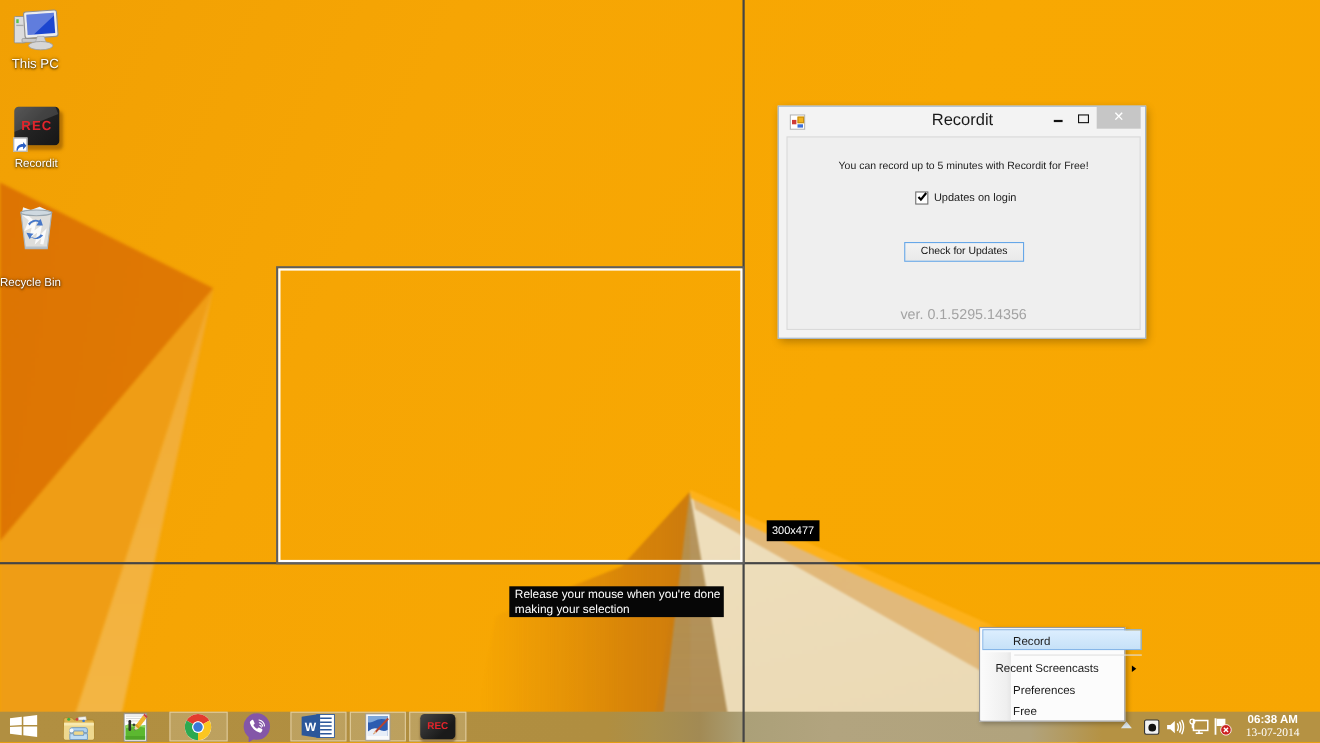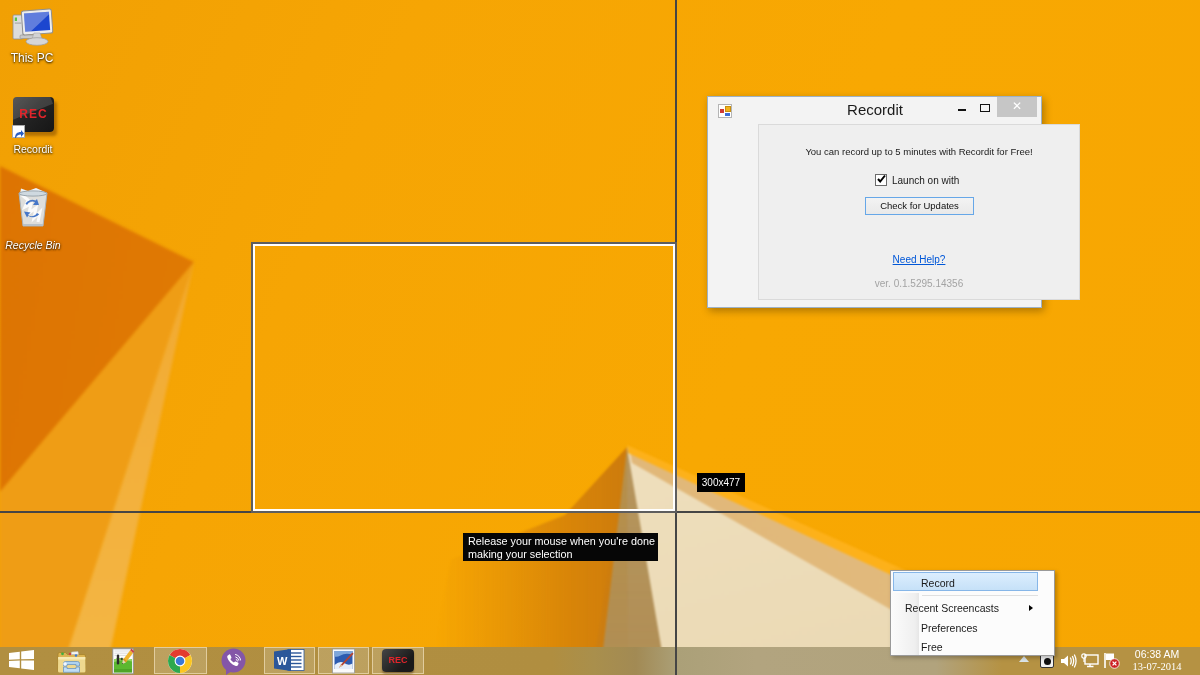--- a/index.html
+++ b/index.html
@@ -82,21 +82,21 @@
   <svg width="36" height="42" viewBox="0 0 36 42">
     <path d="M4 6 L32 6 L28 39 L8 39 Z" fill="#dde7ee" fill-opacity="0.92" stroke="#aab4bc" stroke-width="1"></path>
     <path d="M6 1.5 L13 4 L21 1 L29 4.5 L31 6.5 L5 6.5 Z" fill="#eef3f7"></path>
     <path d="M7 8 L13 13 L10 20 L16 17 L14 26 L21 21 L19 31 L25 25 L23 35" stroke="#ffffff" stroke-width="3" fill="none" opacity="0.85"></path>
     <ellipse cx="18" cy="6.5" rx="14" ry="2.6" fill="#cfd9e0" stroke="#9aa6ae" stroke-width="1"></ellipse>
     <path d="M12 18 a6 6 0 0 1 8 -3 l-2 3 l6 0 l-2 -6 l-1.5 1.5 a8 8 0 0 0 -10 3 z" fill="#4677c8"></path>
     <path d="M22 26 a6 6 0 0 1 -9 2 l2.5 -2.5 l-6.5 -1 l3 6 l1.2 -1.8 a8 8 0 0 0 11 -1.5 z" fill="#4677c8"></path>
     <path d="M8 37 L28 37 L27.6 39 L8.4 39 Z" fill="#b8c2ca"></path>
   </svg>
 </div>
-<div class="abs" style="left:0px;top:239px;width:66px;text-align:center;font-size:10.5px;color:#fff;text-shadow:0 1px 2px rgba(0,0,0,.8),0 0 3px rgba(0,0,0,.5);font-style:italic;">Recycle Bin</div>
+<div class="abs" style="left:0px;top:251px;width:66px;font-size:10.5px;color:#fff;text-shadow:0 1px 2px rgba(0,0,0,.8),0 0 3px rgba(0,0,0,.5);">Recycle Bin</div>
 
 <div class="abs" style="left:674.5px;top:0;width:2.5px;height:675px;background:#454545;z-index:5;"></div>
 <div class="abs" style="left:0;top:510.5px;width:1200px;height:2.5px;background:#454545;z-index:5;"></div>
 
 <div class="abs" style="left:251px;top:242px;width:426px;height:271px;border:2px solid #5E5E5E;z-index:6;">
   <div class="abs" style="left:0;top:0;right:0;bottom:0;border:2.5px solid #ffffff;"></div>
 </div>
 
 <div class="abs" style="left:697px;top:473px;width:48px;height:19px;background:#000;color:#fff;
   font-size:10px;text-align:center;line-height:19px;z-index:7;">300x477</div>
@@ -112,38 +112,37 @@
     <div class="abs" style="left:6px;top:1px;width:6px;height:6px;background:#f2b21c;border:0.5px solid #c88f10;"></div>
     <div class="abs" style="left:6px;top:8px;width:5px;height:3px;background:#3e6fd8;"></div>
   </div>
   <div class="abs" style="left:0;top:4px;width:334px;text-align:center;font-size:15px;color:#1a1a1a;">Recordit</div>
 
   <div class="abs" style="left:250px;top:12px;width:8px;height:2px;background:#111;"></div>
   <div class="abs" style="left:272px;top:7px;width:10px;height:8px;border:1.6px solid #111;"></div>
   <div class="abs" style="left:289px;top:0px;width:40px;height:20px;background:#C6C6C6;color:#fff;
     text-align:center;line-height:19px;font-size:12px;">✕</div>
 
-  <div class="abs" style="left:7px;top:27px;width:322px;height:176px;background:#EFEFEF;border:1px solid #DADADA;margin-left:43px;">
+  <div class="abs" style="left:7px;top:27px;width:322px;height:176px;background:#EFEFEF;border:1px solid #DADADA;">
     <div class="abs" style="left:0;top:21px;width:100%;text-align:center;font-size:9.5px;color:#1a1a1a;">You can record up to 5 minutes with Recordit for Free!</div>
 
     <div class="abs" style="left:116px;top:49px;width:12px;height:12px;background:#fff;border:1px solid #6B6B6B;">
       <svg width="11" height="11" viewBox="0 0 11 11" style="position:absolute;left:-0.5px;top:-1px;">
           <path d="M2 5 L4.2 7.5 L9 1.5" stroke="#000" stroke-width="2" fill="none"></path>
         </svg>
     </div>
-    <div class="abs" style="left:133px;top:50px;font-size:10px;color:#1a1a1a;">Launch on with</div>
-
-    <div class="abs" style="left:106px;top:72px;width:109px;height:18px;border:1px solid #66A7E8;background:linear-gradient(#F3F3F3,#E9E9E9);
+    <div class="abs" style="left:133px;top:50px;font-size:10px;color:#1a1a1a;">Updates on login</div>
+
+    <div class="abs" style="left:106px;top:95px;width:109px;height:18px;border:1px solid #66A7E8;background:linear-gradient(#F3F3F3,#E9E9E9);
       text-align:center;line-height:16px;font-size:9.5px;color:#111;">Check for Updates</div>
-    <div class="abs" style="left:0;top:129px;width:100%;text-align:center;font-size:10px;"><span style="color:#0057D8;text-decoration:underline;">Need Help?</span></div>
-    <div class="abs" style="left:0;top:153px;width:100%;text-align:center;font-size:10px;color:#A3A3A3;">ver. 0.1.5295.14356</div>
+    <div class="abs" style="left:0;top:153px;width:100%;text-align:center;font-size:13px;color:#A3A3A3;">ver. 0.1.5295.14356</div>
   </div>
 </div>
 
-<div class="abs" style="left:890px;top:570px;width:165px;height:86px;background:#FCFCFC;border:1px solid #9A9A9A;
+<div class="abs" style="left:890px;top:570px;width:133px;height:86px;background:#FCFCFC;border:1px solid #9A9A9A;
   box-shadow:2px 2px 4px rgba(0,0,0,0.25);z-index:9;">
   <div class="abs" style="left:1px;top:22px;width:27px;height:62px;background:linear-gradient(to right,#FBFBFB,#EFEFEF 85%,#E6E6E6);"></div>
   <div class="abs" style="left:2px;top:1px;width:145px;height:19px;background:linear-gradient(#DCEEFE,#C6E1F8);border:1px solid #86B6E8;"></div>
   <div class="abs" style="left:30px;top:5.5px;font-size:10.5px;color:#1a1a1a;">Record</div>
   <div class="abs" style="left:31px;top:24px;width:116px;height:1px;background:#E0E0E0;"></div>
   <div class="abs" style="left:14px;top:31px;font-size:10.5px;color:#1a1a1a;">Recent Screencasts</div>
   <div class="abs" style="left:138px;top:33.5px;width:0;height:0;border-left:4px solid #000;border-top:3.5px solid transparent;border-bottom:3.5px solid transparent;"></div>
   <div class="abs" style="left:30px;top:50.5px;font-size:10.5px;color:#1a1a1a;">Preferences</div>
   <div class="abs" style="left:30px;top:70px;font-size:10.5px;color:#1a1a1a;">Free</div>
 </div>
@@ -249,15 +248,15 @@
     <path d="M9 11 L9 13.5 M6 13.5 L12.5 13.5" stroke="#fff" stroke-width="1.4"></path>
     <circle cx="3" cy="3" r="2.2" fill="none" stroke="#fff" stroke-width="1.2"></circle>
     <path d="M3 5 L3 9" stroke="#fff" stroke-width="1.2"></path>
   </svg>
   <svg class="abs" style="left:1103px;top:5px;" width="17" height="17" viewBox="0 0 17 17">
     <path d="M2 1 L2 16" stroke="#fff" stroke-width="1.6"></path>
     <path d="M3 1.5 L11 1.5 L11 8 L3 8 Z" fill="#fff"></path>
     <circle cx="11.5" cy="11.5" r="4.8" fill="#cc2222" stroke="#fff" stroke-width="0.8"></circle>
     <path d="M9.6 9.6 L13.4 13.4 M13.4 9.6 L9.6 13.4" stroke="#fff" stroke-width="1.3"></path>
   </svg>
-  <div class="abs" style="left:1128px;top:0.5px;width:58px;text-align:center;font-size:10.5px;color:#fff;">06:38 AM</div>
+  <div class="abs" style="left:1128px;top:0.5px;width:58px;text-align:center;font-size:10.5px;color:#fff;font-weight:bold;">06:38 AM</div>
   <div class="abs" style="left:1128px;top:14px;width:58px;text-align:center;font-size:10.5px;color:#fff;font-family:Liberation Serif, serif;">13-07-2014</div>
 </div>
 
 </body></html>

